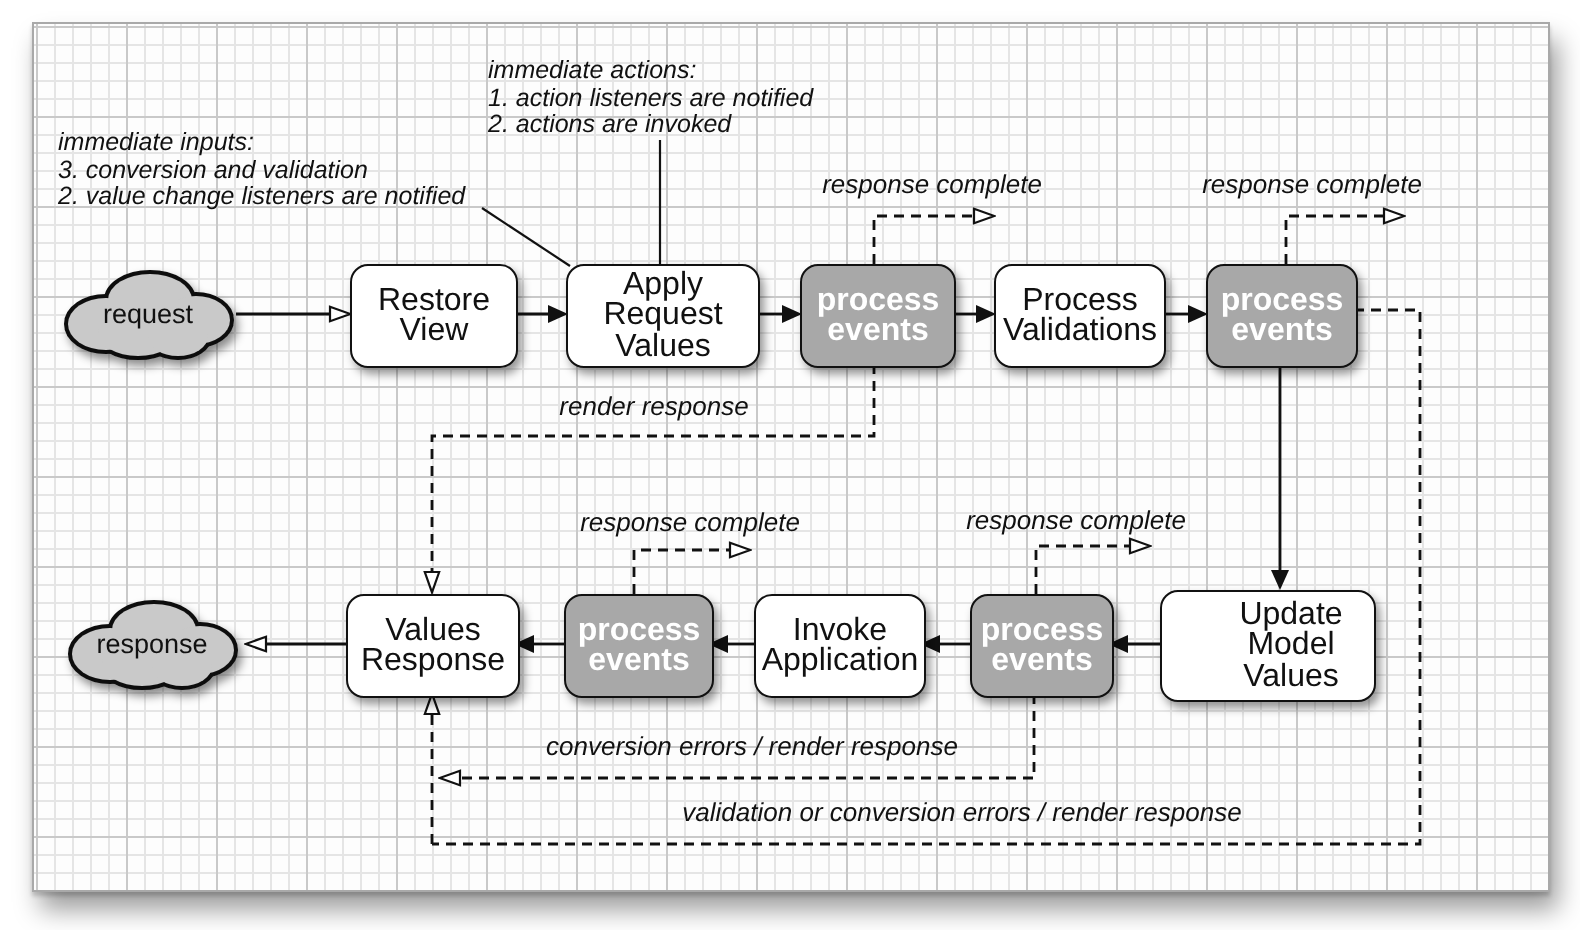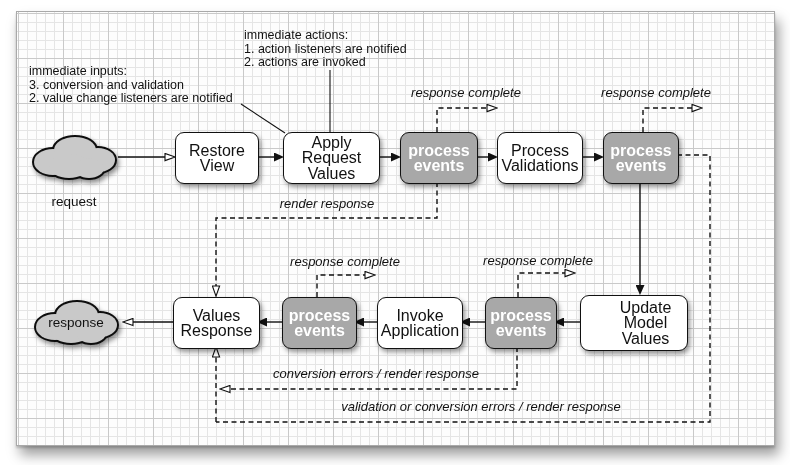--- a/index.html
+++ b/index.html
@@ -31,21 +31,21 @@
     box-shadow:2px 3px 5px rgba(0,0,0,.42);
     background:#ffffff;
   }
   .node.gray{background:#a8a8a8;color:#ffffff;font-weight:bold;}
   .cloud-label{
     position:absolute;z-index:3;transform:translate(-50%,-50%);
     font-size:13.5px;color:#111;white-space:nowrap;
   }
   .note{
     position:absolute;z-index:3;
-    font-size:12.5px;line-height:13.5px;color:#111;
+    font-style:italic;font-size:12.5px;line-height:13.5px;color:#111;
     white-space:pre-line;
   }
   .edge-label{
     position:absolute;z-index:3;transform:translate(-50%,-50%);
     font-style:italic;font-size:13px;color:#111;white-space:nowrap;
   }
 </style>
 </head>
 <body>
 
@@ -102,21 +102,21 @@
       <path d="M626,120 V96 H675" marker-end="url(#mO)"></path>
       <path d="M420,170 V206 H199 V274" marker-end="url(#mO)"></path>
       <path d="M300,285 V263 H348" marker-end="url(#mO)"></path>
       <path d="M501,285 V261 H548" marker-end="url(#mO)"></path>
       <path d="M500,335 V377 H213" marker-end="url(#mO)"></path>
       <path d="M660,143 H693 V410 H199"></path>
       <path d="M199,410 V345" marker-end="url(#mO)"></path>
     </g>
   </svg>
 
-  <div class="cloud-label" style="left:57px;top:145px;margin-top:44px;">request</div>
+  <div class="cloud-label" style="left:57px;top:145px;">request</div>
   <div class="cloud-label" style="left:59px;top:310px;">response</div>
 
   <div class="node" style="left:158px;top:120px;width:82px;height:50px;">Restore
 View</div>
   <div class="node" style="left:266px;top:120px;width:95px;height:50px;">Apply Request
 Values</div>
   <div class="node gray" style="left:383px;top:120px;width:76px;height:50px;">process
 events</div>
   <div class="node" style="left:480px;top:120px;width:84px;height:50px;">Process
 Validations</div>

